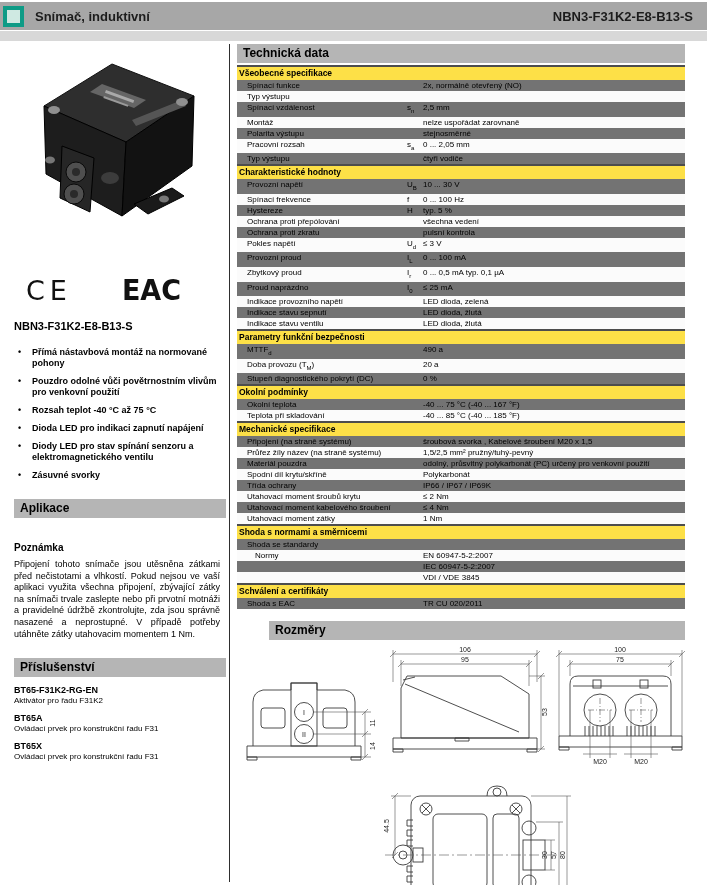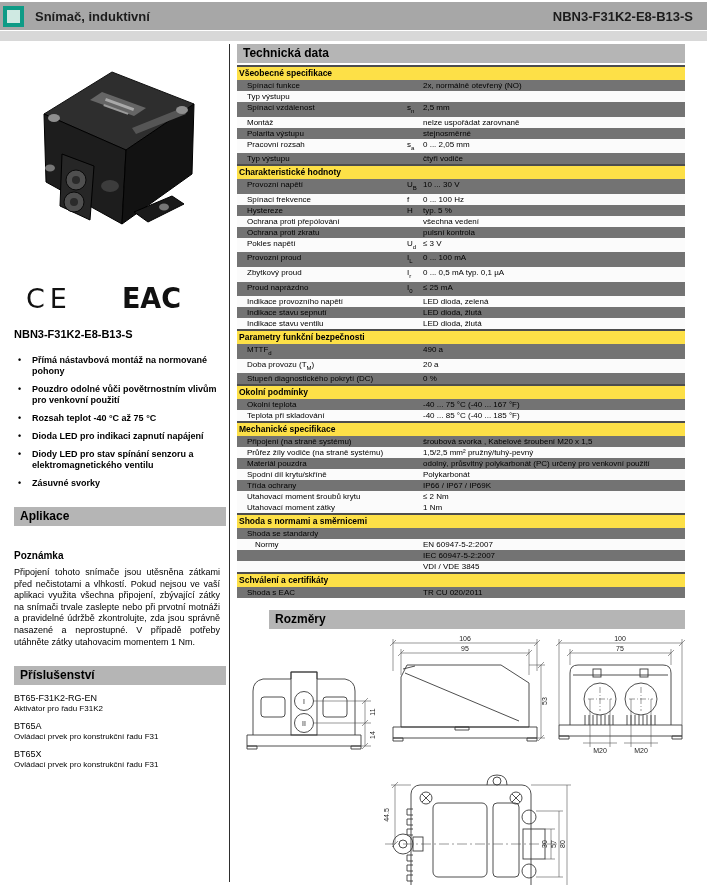--- a/index.html
+++ b/index.html
@@ -8,34 +8,34 @@
 
   
   .header { position:absolute; left:0; top:2px; width:707px; height:28px; background:#a7a7a7; display:flex; align-items:center; }
   .logo-square { width:21px; height:21px; background:#cfe9e2; border:4px solid #0e9b86; margin-left:3px; }
   .header-title { margin-left:11px; font-size:13px; font-weight:bold; color:#1c1c1c; }
   .header-code { margin-left:auto; margin-right:14px; font-size:13px; font-weight:bold; color:#1c1c1c; }
   .substrip { position:absolute; left:0; top:31px; width:707px; height:10px; background:#d8d8d8; }
   .divider { position:absolute; left:229px; top:44px; width:1px; height:838px; background:#2e2e2e; }
 
   
-  .left-col { position:absolute; left:14px; top:52px; width:212px; }
+  .left-col { position:absolute; left:14px; top:44px; width:212px; }
   .bar { background:#b5b5b5; color:#000; font-weight:bold; font-size:12px; line-height:12px; padding:3px 0 4px 6px; }
   .photo-box { width:198px; height:220px; margin-bottom:4px; background:#fff; }
   .marks-row { display:flex; align-items:flex-end; gap:50px; margin:0 0 16px 12px; height:36px; }
   .ce-mark { font-family:"DejaVu Sans",sans-serif; font-size:27px; line-height:27px; letter-spacing:5px; color:#111; }
   .eac-mark { font-family:"DejaVu Sans",sans-serif; font-size:27px; line-height:27px; font-weight:800; letter-spacing:0px; color:#111; transform:scaleY(1.05); }
   .ord-code { font-size:11px; font-weight:bold; margin:10px 0 15px 0; color:#000; }
   ul.features { list-style:none; margin:0 0 0 2px; font-size:9px; font-weight:bold; line-height:11px; color:#000; }
   ul.features li { position:relative; padding-left:16px; margin-bottom:7px; }
   ul.features li::before { content:"•"; position:absolute; left:2px; top:0; }
   .note-title { font-size:10px; font-weight:bold; margin:24px 0 6px 0; }
   .note-text { font-size:9px; line-height:11.6px; text-align:justify; color:#000; width:206px; }
   .acc-block { margin-top:6px; }
-  .acc-code { font-size:9px; font-weight:normal; margin-top:8px; }
+  .acc-code { font-size:9px; font-weight:bold; margin-top:8px; }
   .acc-desc { font-size:8px; margin-top:1px; }
   .mt18 { margin-top:18px; }
 
   
   .right-col { position:absolute; left:237px; top:44px; width:448px; }
   .right-col .bar { margin-bottom:2px; }
   .t-sec { font-size:8.5px; font-weight:bold; border-top:2px solid #4d4d4d; background:#fde047; padding:2px 0 2px 2px; line-height:9px; }
   .t-row { display:grid; grid-template-columns:170px 14px 1fr; font-size:8px; line-height:11px; color:#000; }
   .t-row.odd { background:#737373; }
   .t-row.even { background:#fbfbfb; }
@@ -252,21 +252,21 @@
           <span class="t-sym"></span>
           <span class="t-val">-40 ... 85 °C (-40 ... 185 °F)</span>
         </div>
         <div class="t-sec">Mechanické specifikace</div>
         <div class="t-row odd">
           <span class="t-lab">Připojení (na straně systému)</span>
           <span class="t-sym"></span>
           <span class="t-val">šroubová svorka , Kabelové šroubení M20 x 1,5</span>
         </div>
         <div class="t-row even">
-          <span class="t-lab">Průřez žíly vodiče (na straně systému)</span>
+          <span class="t-lab">Průřez žíly název (na straně systému)</span>
           <span class="t-sym"></span>
           <span class="t-val">1,5/2,5 mm² pružný/tuhý-pevný</span>
         </div>
         <div class="t-row odd">
           <span class="t-lab">Materiál pouzdra</span>
           <span class="t-sym"></span>
           <span class="t-val">odolný, průsvitný polykarbonát (PC) určený pro venkovní použití</span>
         </div>
         <div class="t-row even">
           <span class="t-lab">Spodní díl krytu/skříně</span>
@@ -275,20 +275,25 @@
         </div>
         <div class="t-row odd">
           <span class="t-lab">Třída ochrany</span>
           <span class="t-sym"></span>
           <span class="t-val">IP66 / IP67 / IP69K</span>
         </div>
         <div class="t-row even">
           <span class="t-lab">Utahovací moment šroubů krytu</span>
           <span class="t-sym"></span>
           <span class="t-val">≤ 2 Nm</span>
+        </div>
+        <div class="t-row odd">
+          <span class="t-lab">Utahovací moment kabelového šroubení</span>
+          <span class="t-sym"></span>
+          <span class="t-val">≤ 4 Nm</span>
         </div>
         <div class="t-row even">
           <span class="t-lab">Utahovací moment zátky</span>
           <span class="t-sym"></span>
           <span class="t-val">1 Nm</span>
         </div>
         <div class="t-sec">Shoda s normami a směrnicemi</div>
         <div class="t-row odd">
           <span class="t-lab">Shoda se standardy</span>
           <span class="t-sym"></span>

